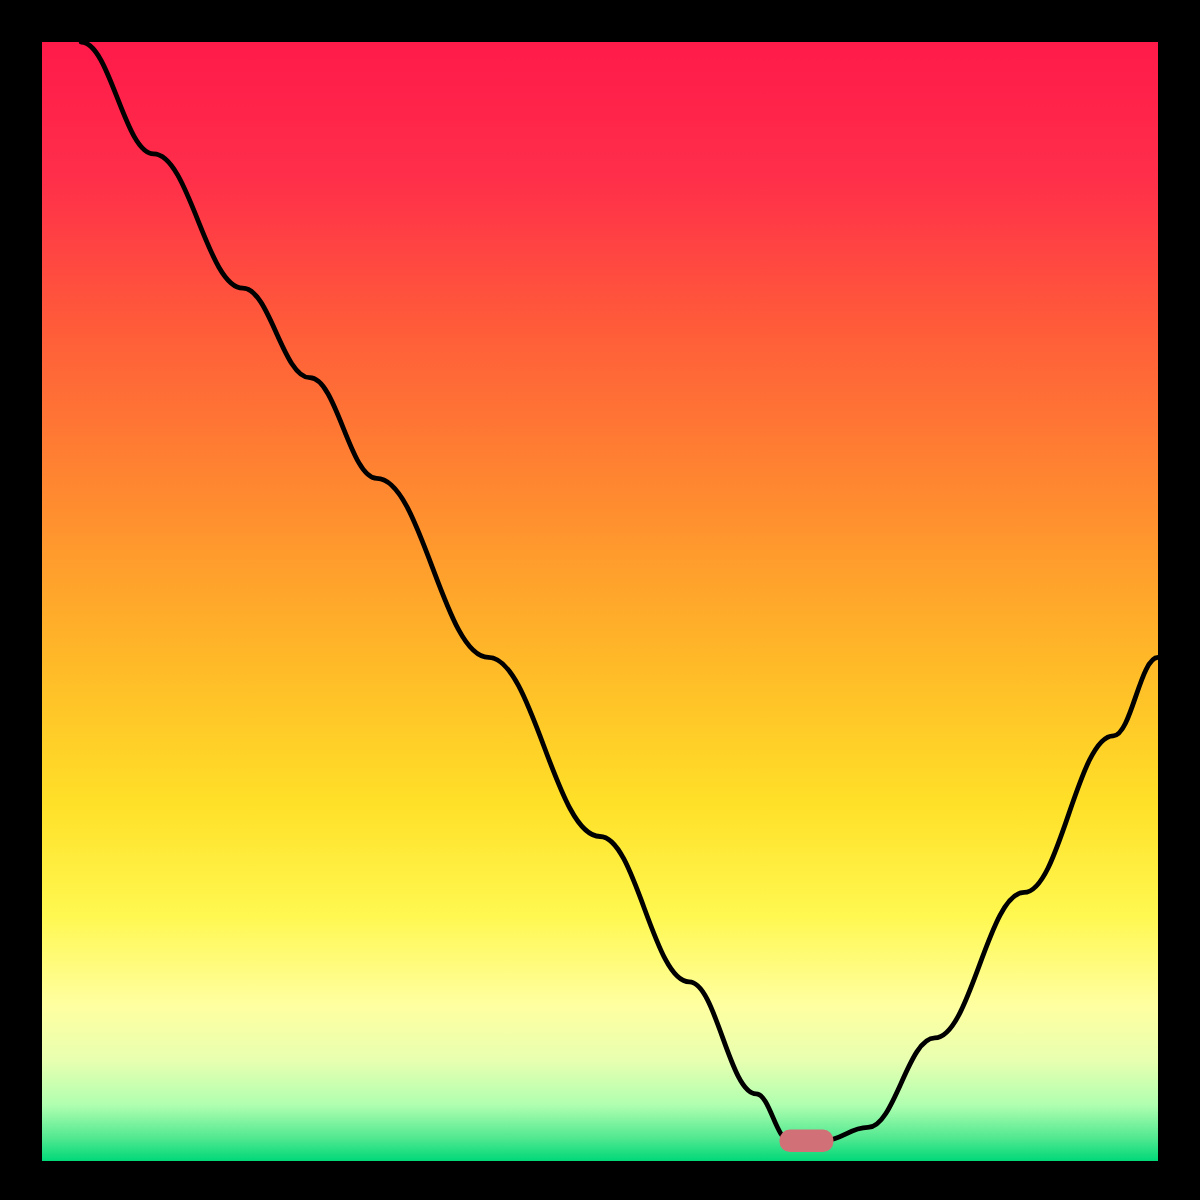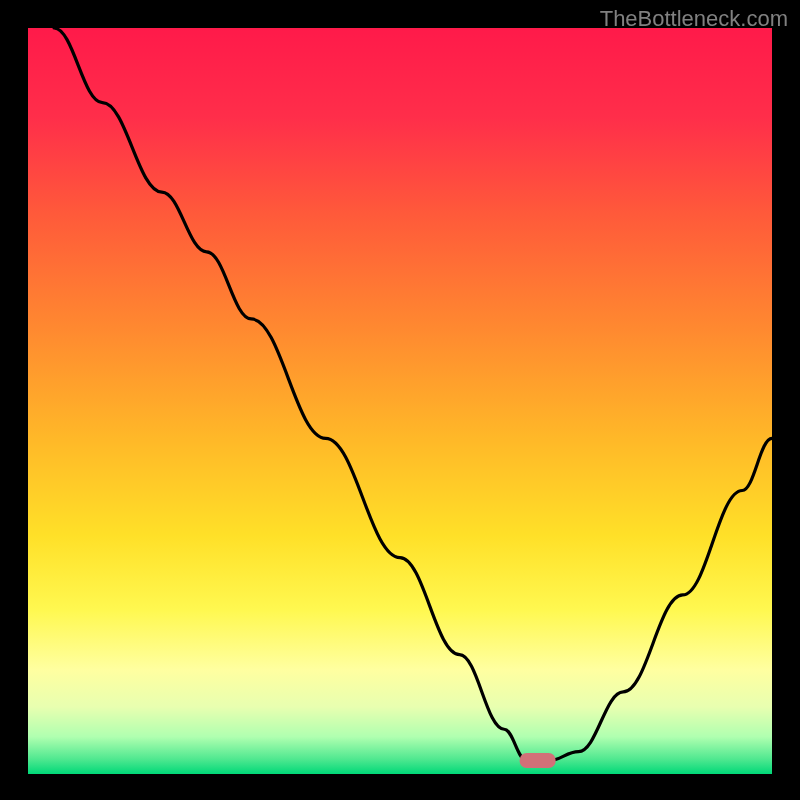--- a/index.html
+++ b/index.html
@@ -50,14 +50,13 @@
           <stop offset="0.95" stop-color="#b0ffb0"></stop>
           <stop offset="0.98" stop-color="#50e890"></stop>
           <stop offset="1" stop-color="#00d878"></stop>
         </linearGradient>
     </defs>
     <rect id="plot-bg" fill="url(#bg-grad)" x="28" y="28" width="744" height="746"></rect>
     <path id="curve-path" fill="none" stroke="#000" stroke-width="3.2" stroke-linecap="round" stroke-linejoin="round" d="M 54.040000000000006 28 C 73.38400000000001 28 83.05600000000001 102.59999999999998 102.4 102.59999999999998 C 126.208 102.59999999999998 138.112 192.11999999999998 161.92 192.11999999999998 C 179.77599999999998 192.11999999999998 188.704 251.80000000000004 206.56 251.80000000000004 C 224.416 251.80000000000004 233.344 318.94 251.2 318.94 C 280.96 318.94 295.84000000000003 438.3 325.6 438.3 C 355.36 438.3 370.24 557.66 400 557.66 C 423.808 557.66 435.712 654.64 459.52 654.64 C 477.376 654.64 486.30400000000003 729.24 504.16 729.24 C 513.088 729.24 517.552 760.572 526.48 760.572 C 535.408 760.572 539.872 760.572 548.8 760.572 C 560.704 760.572 566.656 751.62 578.56 751.62 C 596.4159999999999 751.62 605.344 691.94 623.2 691.94 C 647.008 691.94 658.912 594.96 682.72 594.96 C 706.528 594.96 718.432 490.52 742.24 490.52 C 754.144 490.52 760.096 438.3 772 438.3"></path>
     <rect id="marker-rect" rx="7" ry="7" x="519.6400000000001" y="753.072" width="36" height="15" fill="#d27078"></rect>
     <rect id="bottom-border" fill="#000" x="0" y="774" width="800" height="26"></rect>
   </svg>
-  <div class="watermark">TheBottleneck.com</div>
 </div>
 
 </body></html>

